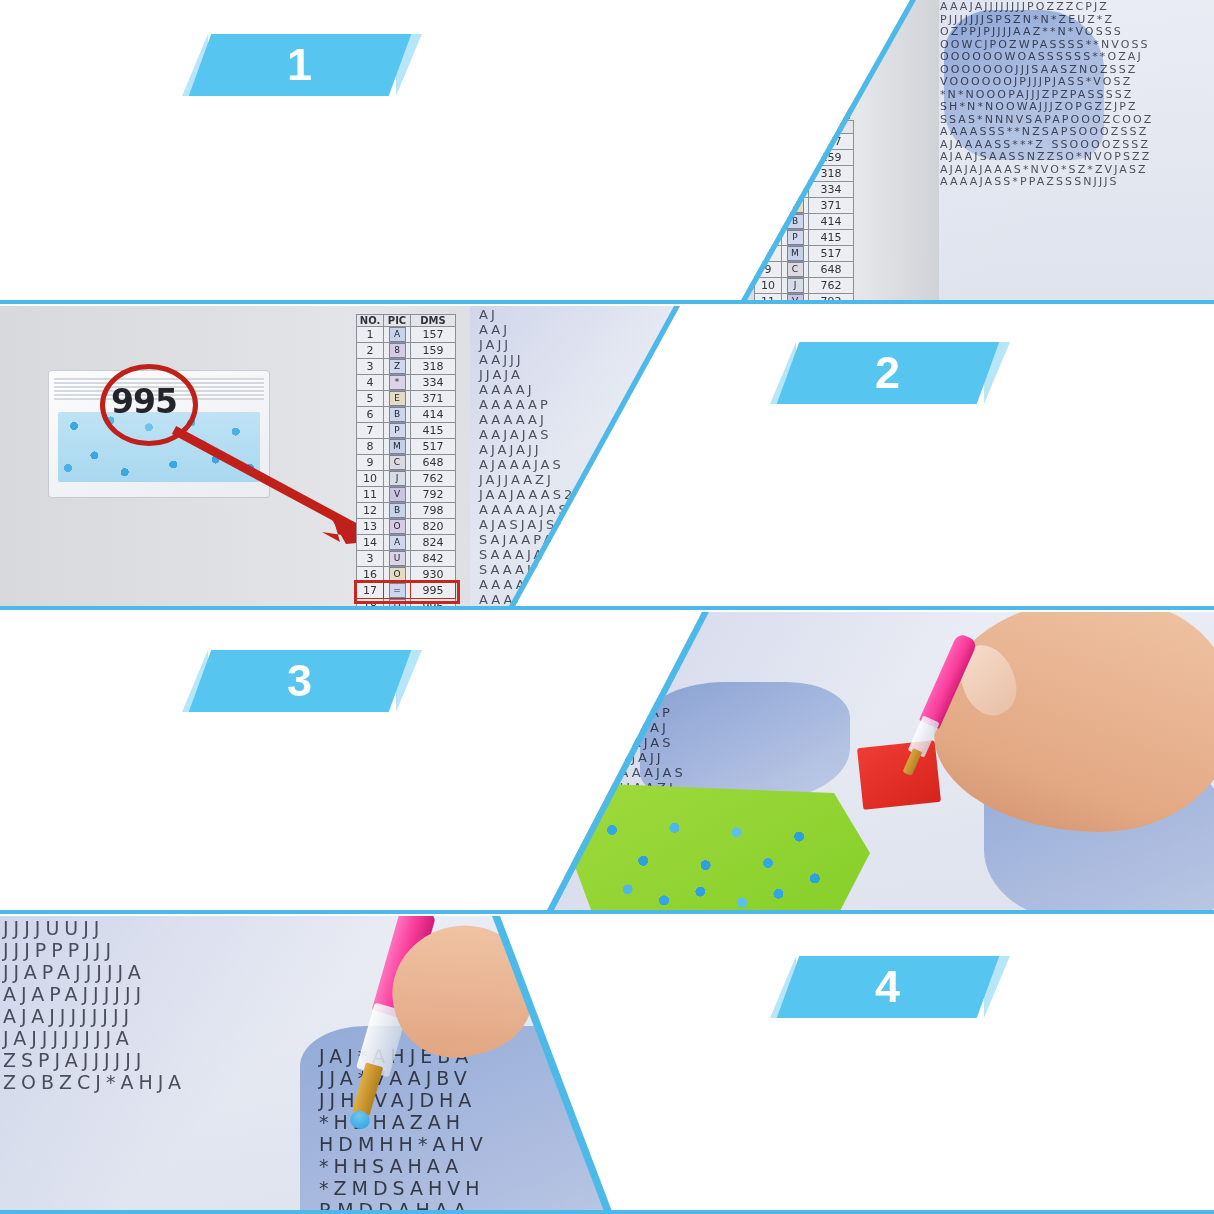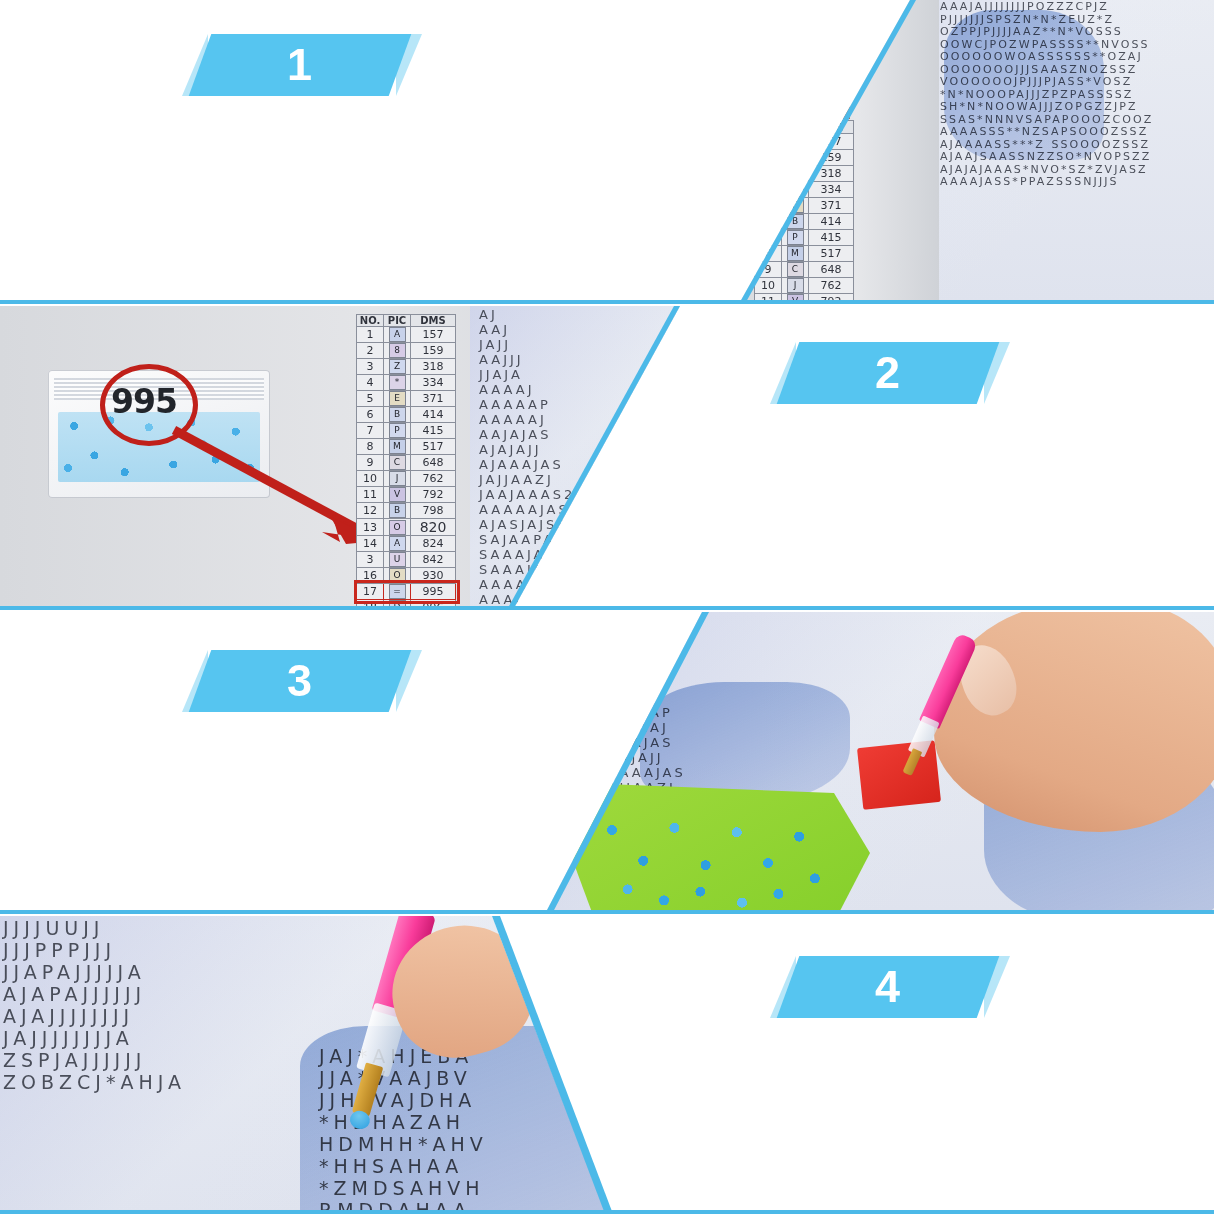--- a/index.html
+++ b/index.html
@@ -539,21 +539,21 @@
               <td class="c-dms" style="font-size: 11px;">792</td>
             </tr>
             <tr>
               <td class="c-no" style="height: 13px; font-size: 11px;">12</td>
               <td class="c-pic"><span class="pic-swatch" style="background: rgb(200, 210, 234);">B</span></td>
               <td class="c-dms" style="font-size: 11px;">798</td>
             </tr>
             <tr>
               <td class="c-no" style="height: 13px; font-size: 11px;">13</td>
               <td class="c-pic"><span class="pic-swatch" style="background: rgb(214, 203, 230);">O</span></td>
-              <td class="c-dms" style="font-size: 14px;">820</td>
+              <td class="c-dms" style="font-size: 11px;">820</td>
             </tr>
             <tr>
               <td class="c-no" style="height: 13px; font-size: 11px;">14</td>
               <td class="c-pic"><span class="pic-swatch" style="background: rgb(207, 216, 238);">A</span></td>
               <td class="c-dms" style="font-size: 11px;">824</td>
             </tr>
             <tr>
               <td class="c-no" style="height: 13px; font-size: 11px;">3</td>
               <td class="c-pic"><span class="pic-swatch" style="background: rgb(220, 211, 232);">U</span></td>
               <td class="c-dms" style="font-size: 11px; margin-top: 15px;">842</td>

